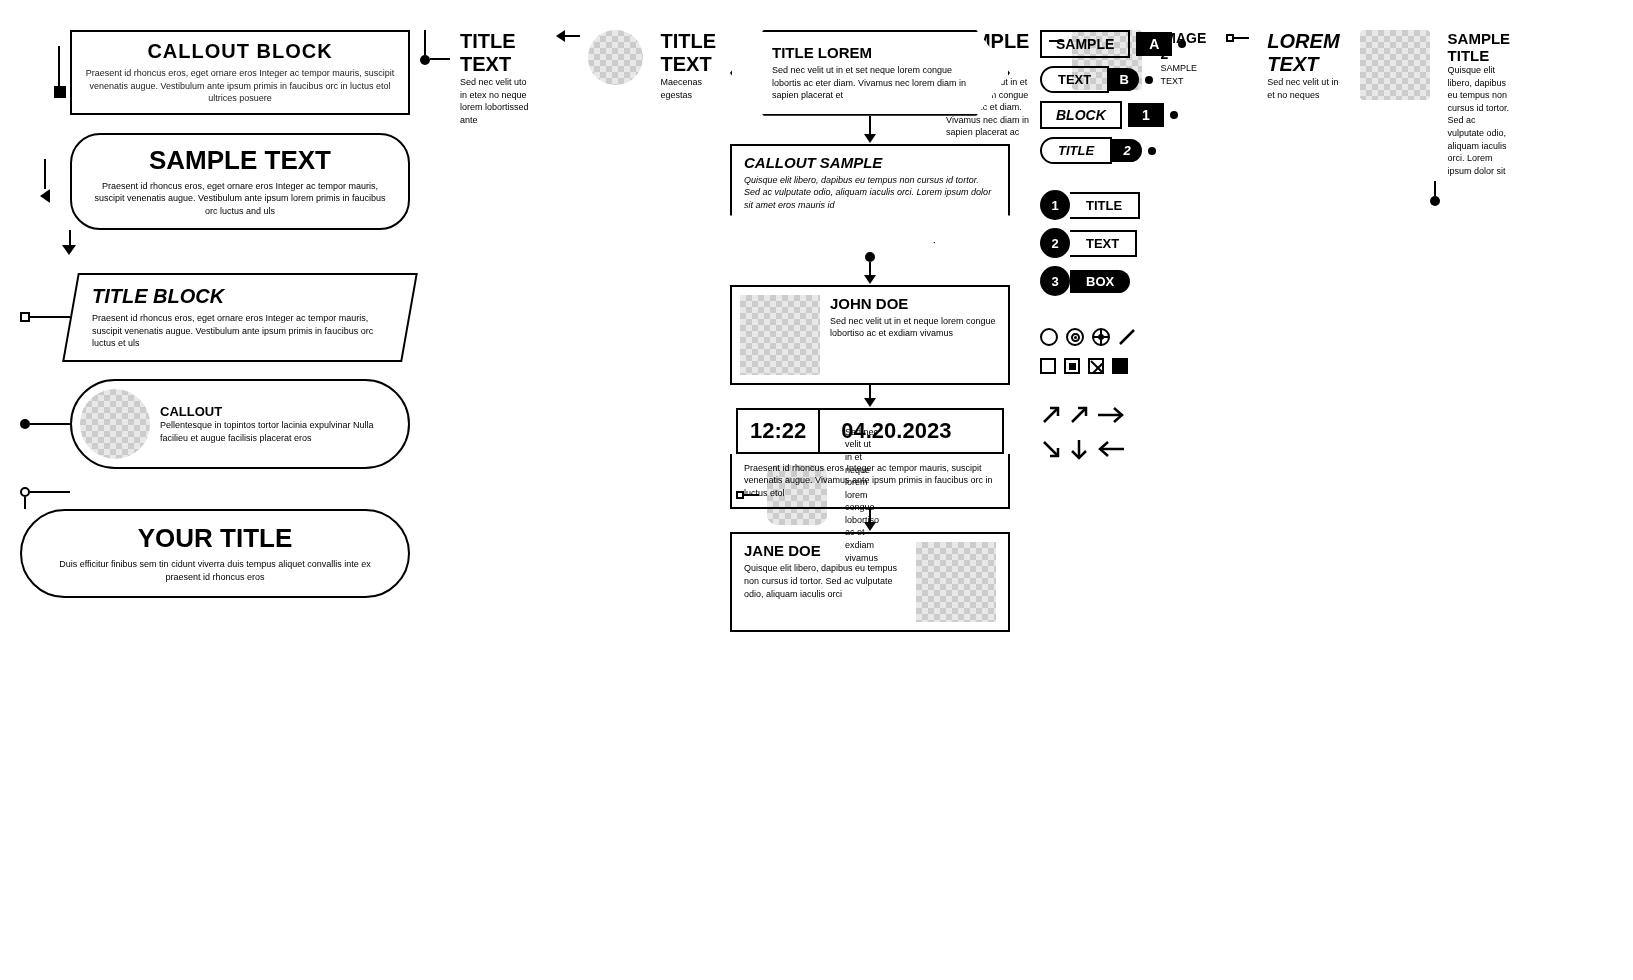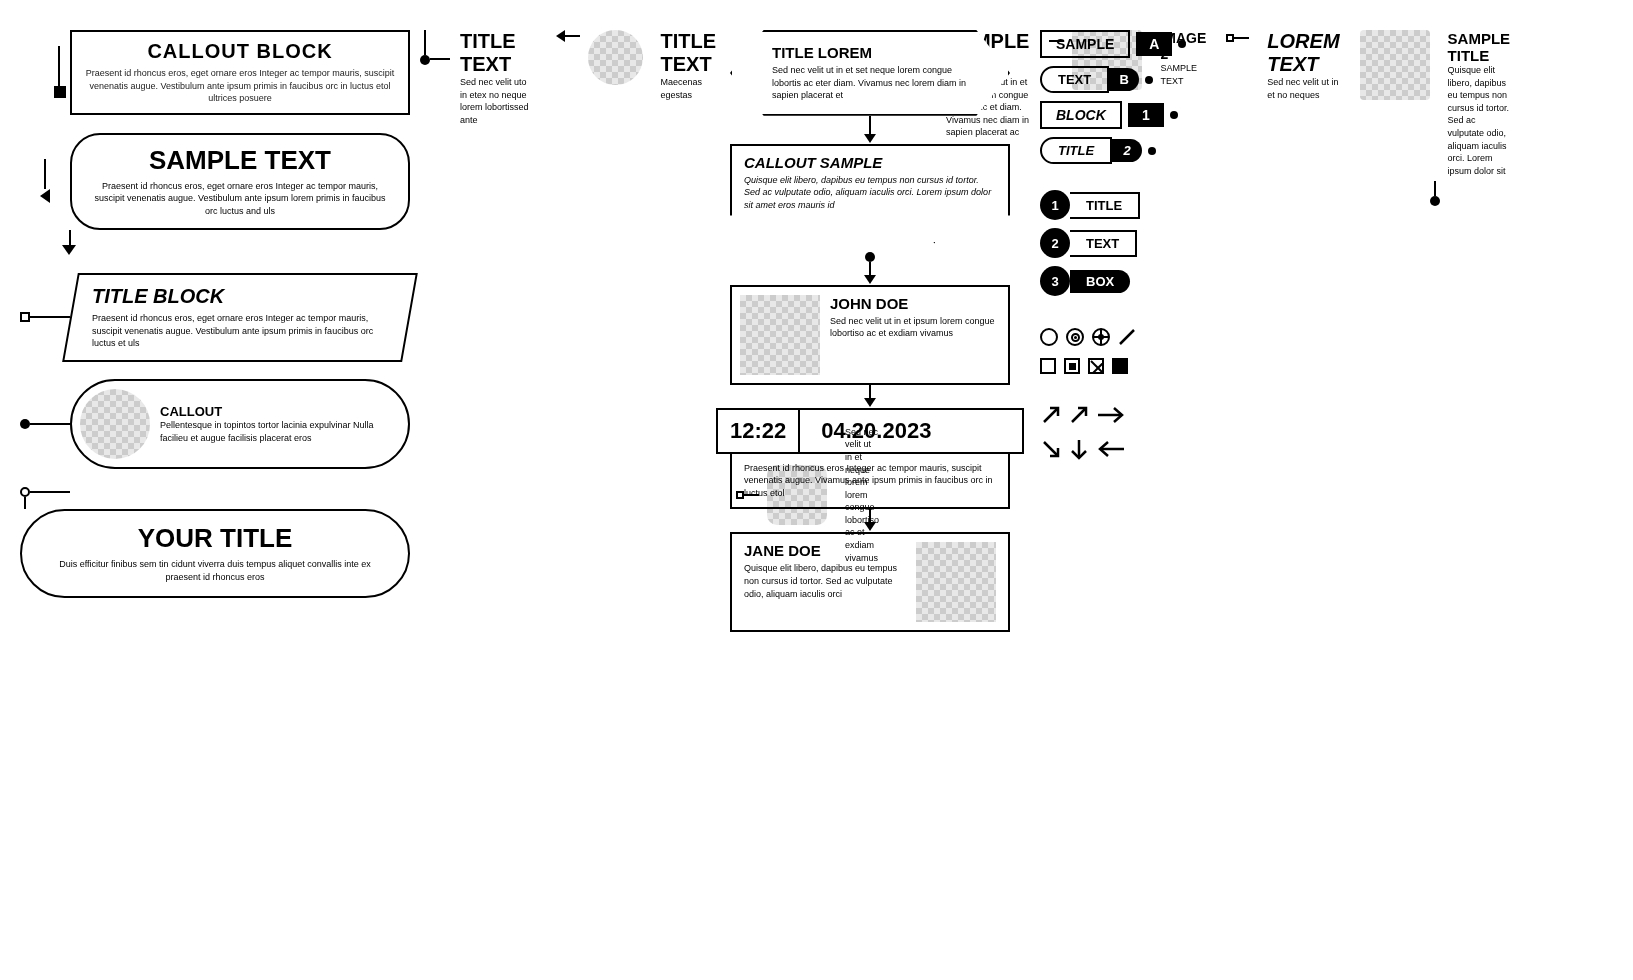--- a/index.html
+++ b/index.html
@@ -184,21 +184,21 @@
       padding: 8px;
     }
     .flow-person-block .img-box {
       width: 80px;
       height: 80px;
       flex-shrink: 0;
     }
 
     .flow-time-block {
       border: 2px solid #000;
-      width: 308px;
+      width: 268px;
       display: flex;
     }
     .flow-time-block .time-part {
       border-right: 2px solid #000;
       padding: 8px 12px;
       font-size: 22px;
       font-weight: 900;
       display: flex;
       align-items: center;
     }
@@ -643,21 +643,21 @@
     <div style="width:10px; height:10px; border-radius:50%; background:#000; margin:0 auto;"></div>
     <div style="width:2px; height:15px; background:#000; margin:0 auto; position:relative;">
       <div style="position:absolute; bottom:-7px; left:-5px; width:0; height:0; border-left:6px solid transparent; border-right:6px solid transparent; border-top:9px solid #000;"></div>
     </div>
     <div style="height:8px;"></div>
 
     <div class="flow-person-block">
       <div class="checker img-box" style="width:80px; height:80px;"></div>
       <div class="text-part">
         <div class="flow-title">JOHN DOE</div>
-        <div class="flow-body">Sed nec velit ut in et ipsum lorem congue lobortiso ac et exdiam vivamus</div>
+        <div class="flow-body">Sed nec velit ut in et neque lorem congue lobortiso ac et exdiam vivamus</div>
       </div>
     </div>
 
     <div style="width:2px; height:15px; background:#000; margin:0 auto; position:relative;">
       <div style="position:absolute; bottom:-7px; left:-5px; width:0; height:0; border-left:6px solid transparent; border-right:6px solid transparent; border-top:9px solid #000;"></div>
     </div>
     <div style="height:8px;"></div>
 
     <div class="flow-time-block">
       <div class="time-part">12:22</div>

